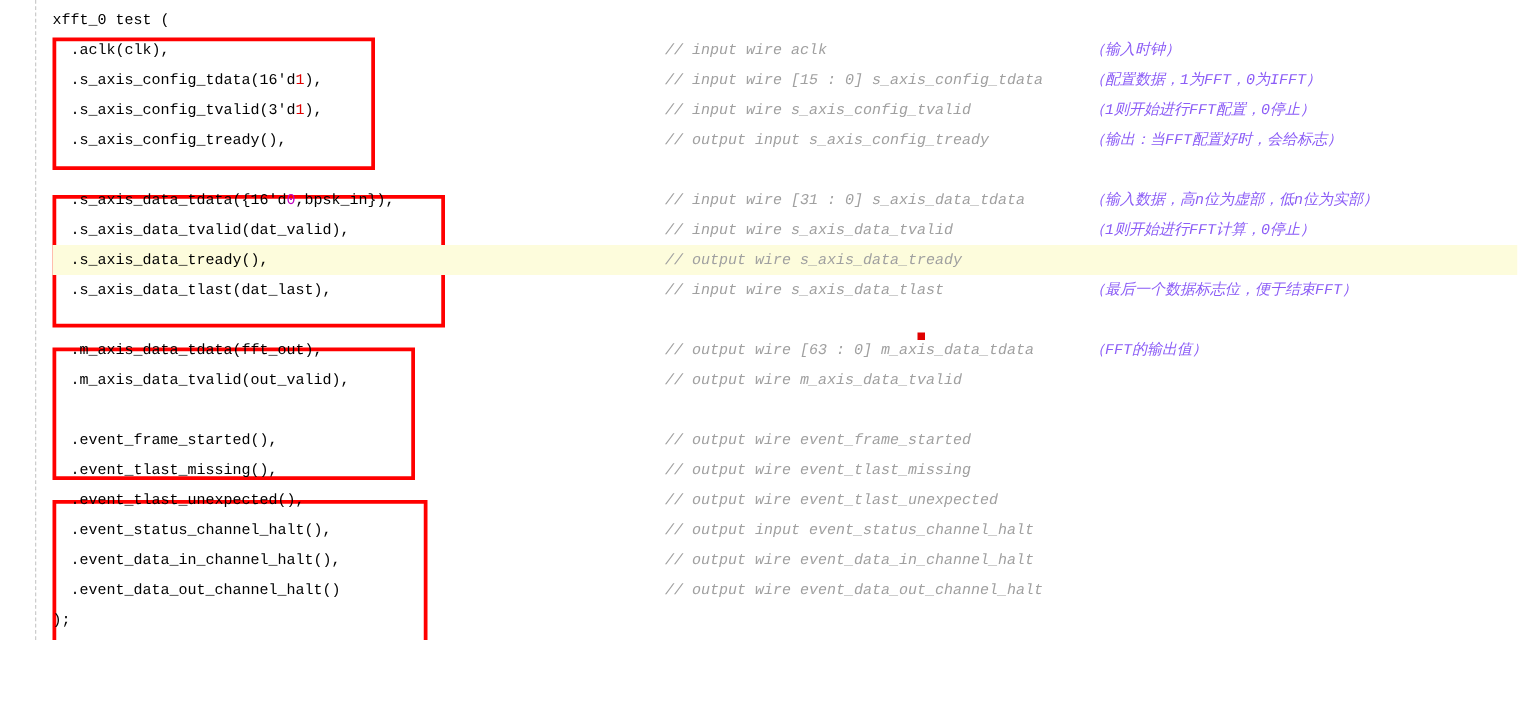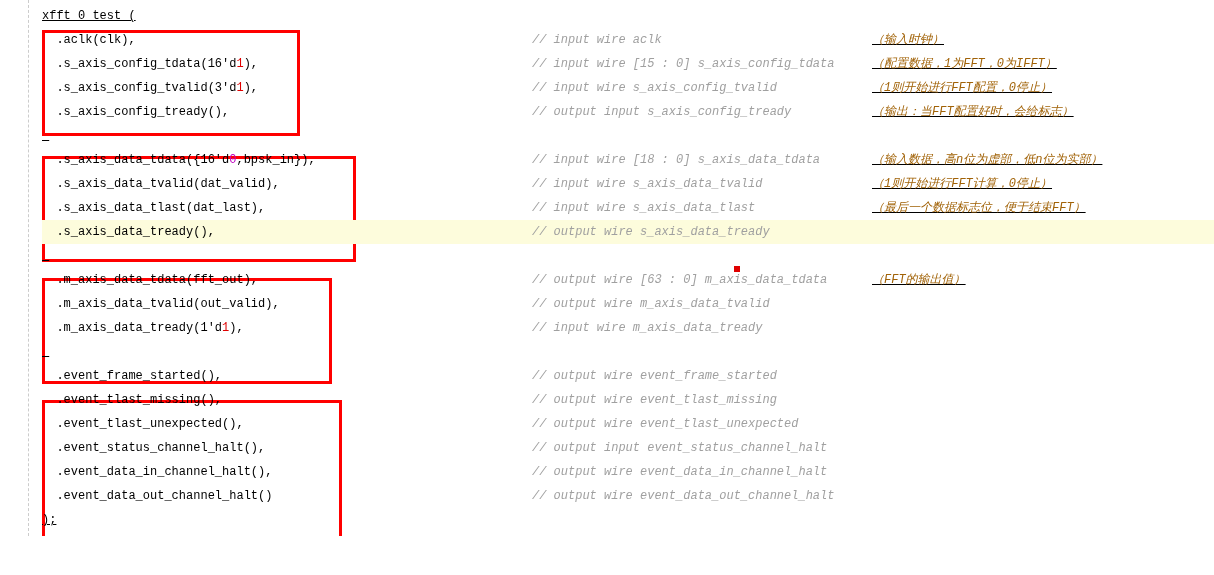--- a/index.html
+++ b/index.html
@@ -24,27 +24,26 @@
     border-right: 1px dashed #cccccc;
   }
   .lines {
     margin-left: 32px;
   }
   .line {
     height: 24px;
     line-height: 24px;
     white-space: pre;
     position: relative;
-    text-decoration: underline;
   }
   .hl {
     background: #fdfcdc;
   }
   .comment { color: #a0a0a0; font-style: italic; }
-  .comment-cn { color: #a16207; font-style: italic; }
+  .comment-cn { color: #8b5cf6; font-style: italic; }
   .num-red { color: #e00000; }
   .num-mag { color: #c000c0; }
   .cursor-mark {
     position:absolute;
     width:6px; height:6px;
     background:#e00000;
     top:-2px;
   }
   .redbox {
     position: absolute;
@@ -71,28 +70,27 @@
   <div class="redbox rb3"></div>
   <div class="redbox rb4"></div>
 
   <div class="lines" id="lines">
       <div class="line"><span>xfft_0 test (</span></div>
       <div class="line"><span class="port">  .aclk(clk),</span><span class="comm1"><span class="comment">// input wire aclk</span></span><span class="comment-cn">（输入时钟）</span></div>
       <div class="line"><span class="port"><span>  .s_axis_config_tdata(16'd</span><span class="num-red">1</span><span>),</span></span><span class="comm1"><span class="comment">// input wire [15 : 0] s_axis_config_tdata</span></span><span class="comment-cn">（配置数据，1为FFT，0为IFFT）</span></div>
       <div class="line"><span class="port"><span>  .s_axis_config_tvalid(3'd</span><span class="num-red">1</span><span>),</span></span><span class="comm1"><span class="comment">// input wire s_axis_config_tvalid</span></span><span class="comment-cn">（1则开始进行FFT配置，0停止）</span></div>
       <div class="line"><span class="port">  .s_axis_config_tready(),</span><span class="comm1"><span class="comment">// output input s_axis_config_tready</span></span><span class="comment-cn">（输出：当FFT配置好时，会给标志）</span></div>
       <div class="line"><span> </span></div>
-      <div class="line"><span class="port"><span>  .s_axis_data_tdata({16'd</span><span class="num-mag">0</span><span>,bpsk_in}),</span></span><span class="comm1"><span class="comment">// input wire [18 : 0] s_axis_data_tdata</span></span><span class="comment-cn">（输入数据，高n位为虚部，低n位为实部）</span></div>
+      <div class="line"><span class="port"><span>  .s_axis_data_tdata({16'd</span><span class="num-mag">0</span><span>,bpsk_in}),</span></span><span class="comm1"><span class="comment">// input wire [31 : 0] s_axis_data_tdata</span></span><span class="comment-cn">（输入数据，高n位为虚部，低n位为实部）</span></div>
       <div class="line"><span class="port">  .s_axis_data_tvalid(dat_valid),</span><span class="comm1"><span class="comment">// input wire s_axis_data_tvalid</span></span><span class="comment-cn">（1则开始进行FFT计算，0停止）</span></div>
+      <div class="line hl"><span class="port">  .s_axis_data_tready(),</span><span class="comm1"><span class="comment">// output wire s_axis_data_tready</span></span></div>
       <div class="line"><span class="port">  .s_axis_data_tlast(dat_last),</span><span class="comm1"><span class="comment">// input wire s_axis_data_tlast</span></span><span class="comment-cn">（最后一个数据标志位，便于结束FFT）</span></div>
-      <div class="line hl"><span class="port">  .s_axis_data_tready(),</span><span class="comm1"><span class="comment">// output wire s_axis_data_tready</span></span></div>
       <div class="line"><span> </span></div>
       <div class="line" style="position: relative;"><span class="port">  .m_axis_data_tdata(fft_out),</span><span class="comm1" style="position: relative;"><span class="comment">// output wire [63 : 0] m_axis_data_tdata</span></span><span class="comment-cn">（FFT的输出值）</span><span class="cursor-mark" style="left: 692px;"></span></div>
       <div class="line"><span class="port">  .m_axis_data_tvalid(out_valid),</span><span class="comm1"><span class="comment">// output wire m_axis_data_tvalid</span></span></div>
-      <div class="line"><span class="port"><span>  .m_axis_data_tready(1'd</span><span class="num-red">1</span><span>),</span></span><span class="comm1"><span class="comment">// input wire m_axis_data_tready</span></span></div>
       <div class="line"><span> </span></div>
       <div class="line"><span class="port">  .event_frame_started(),</span><span class="comm1"><span class="comment">// output wire event_frame_started</span></span></div>
       <div class="line"><span class="port">  .event_tlast_missing(),</span><span class="comm1"><span class="comment">// output wire event_tlast_missing</span></span></div>
       <div class="line"><span class="port">  .event_tlast_unexpected(),</span><span class="comm1"><span class="comment">// output wire event_tlast_unexpected</span></span></div>
       <div class="line"><span class="port">  .event_status_channel_halt(),</span><span class="comm1"><span class="comment">// output input event_status_channel_halt</span></span></div>
       <div class="line"><span class="port">  .event_data_in_channel_halt(),</span><span class="comm1"><span class="comment">// output wire event_data_in_channel_halt</span></span></div>
       <div class="line"><span class="port">  .event_data_out_channel_halt()</span><span class="comm1"><span class="comment">// output wire event_data_out_channel_halt</span></span></div>
       <div class="line"><span>);</span></div>
     </div>
 </div>

